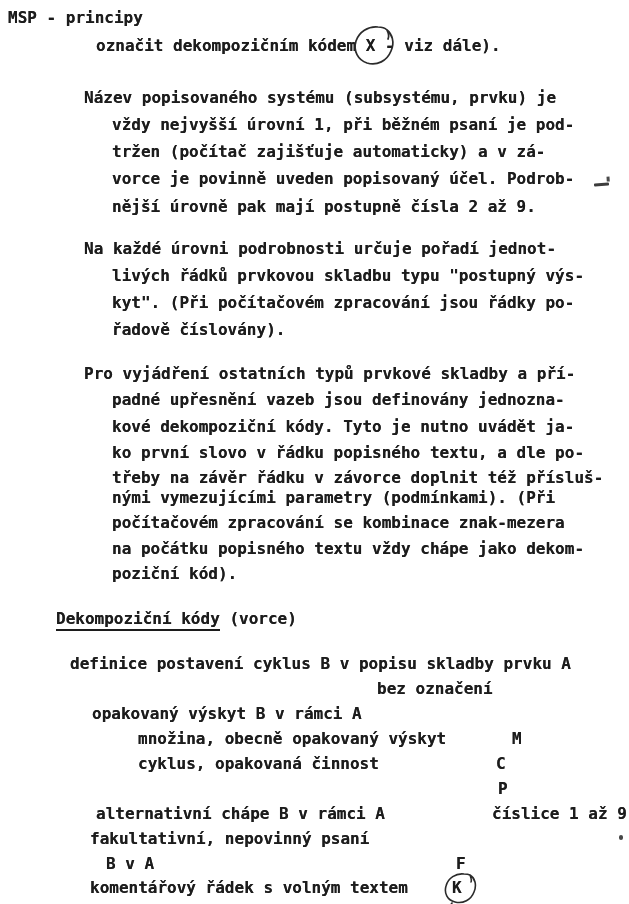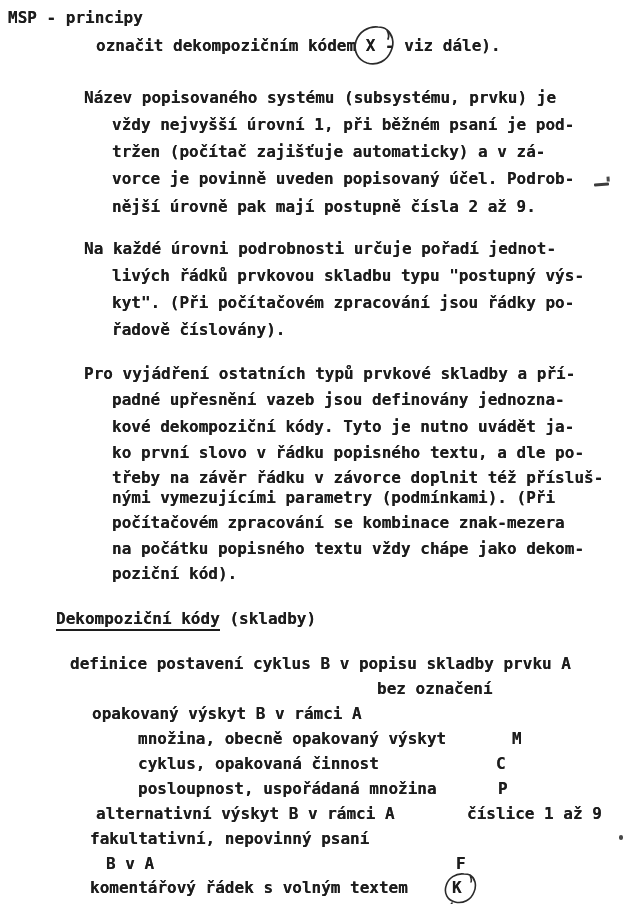--- a/index.html
+++ b/index.html
@@ -92,35 +92,35 @@
   <div class="ln ind-p1" style="top:364px">Pro vyjádření ostatních typů prvkové skladby a pří-</div>
   <div class="ln ind-p2" style="top:390px">padné upřesnění vazeb jsou definovány jednozna-</div>
   <div class="ln ind-p2" style="top:417px">kové dekompoziční kódy. Tyto je nutno uvádět ja-</div>
   <div class="ln ind-p2" style="top:443px">ko první slovo v řádku popisného textu, a dle po-</div>
   <div class="ln ind-p2" style="top:468px">třeby na závěr řádku v závorce doplnit též přísluš-</div>
   <div class="ln ind-p2" style="top:488px">nými vymezujícími parametry (podmínkami). (Při</div>
   <div class="ln ind-p2" style="top:513px">počítačovém zpracování se kombinace znak-mezera</div>
   <div class="ln ind-p2" style="top:539px">na počátku popisného textu vždy chápe jako dekom-</div>
   <div class="ln ind-p2" style="top:564px">poziční kód).</div>
 
-  <div class="ln ind-h" style="top:609px"><span class="u">Dekompoziční kódy</span><span> (skladby)</span></div>
+  <div class="ln ind-h" style="top:609px"><span class="u">Dekompoziční kódy</span><span> (vorce)</span></div>
 
   <div class="ln ind-c0" style="top:654px"><span>definice postavení cyklus B v popisu skladby prvku A</span></div>
 
   <div class="ln ind-c1" style="top:679px"><span class="code" style="left:377px">bez označení</span></div>
 
   <div class="ln ind-c1b" style="top:704px"><span>opakovaný výskyt B v rámci A</span></div>
 
   <div class="ln ind-c2" style="top:729px"><span>množina, obecně opakovaný výskyt</span><span class="code" style="left:512px">M</span></div>
 
   <div class="ln ind-c2" style="top:754px"><span>cyklus, opakovaná činnost</span><span class="code" style="left:496px">C</span></div>
 
-  <div class="ln ind-c2" style="top:779px"><span>posloupnost, uspořádaná množina</span><span class="code" style="left:498px">P</span></div>
+  <div class="ln ind-c2" style="top:779px"><span class="code" style="left:498px">P</span></div>
 
-  <div class="ln ind-c1" style="top:804px"><span>alternativní výskyt B v rámci A</span><span class="code" style="left:467px">číslice 1 až 9</span></div>
+  <div class="ln ind-c1" style="top:804px"><span>alternativní chápe B v rámci A</span><span class="code" style="left:492px">číslice 1 až 9</span></div>
 
   <div class="ln ind-c1c" style="top:829px"><span>fakultativní, nepovinný psaní</span></div>
 
   <div class="ln ind-c2b" style="top:854px"><span>B v A</span><span class="code" style="left:456px">F</span></div>
 
   <div class="ln ind-c1c" style="top:878px"><span>komentářový řádek s volným textem</span><span class="code" style="left:452px"><span class="circ-wrap"><span>K</span><svg class="hand-circle circ-k" viewBox="0 0 42 42">
             <path d="M31 7 C36 10 38 17 35 24 C32 32 24 36 16 34 C8 32 5 25 7 18 C9 10 17 5 25 6 C27 6 29 6 31 7 M31 7 C32 10 33 12 32 14 M13 35 C11 38 10 40 11 40 M18 39 l3 1" fill="none" stroke="#2b2b2b" stroke-width="1.6" stroke-linecap="round"></path>
           </svg></span></span></div>
 
   <div class="artifact-dash"></div>

